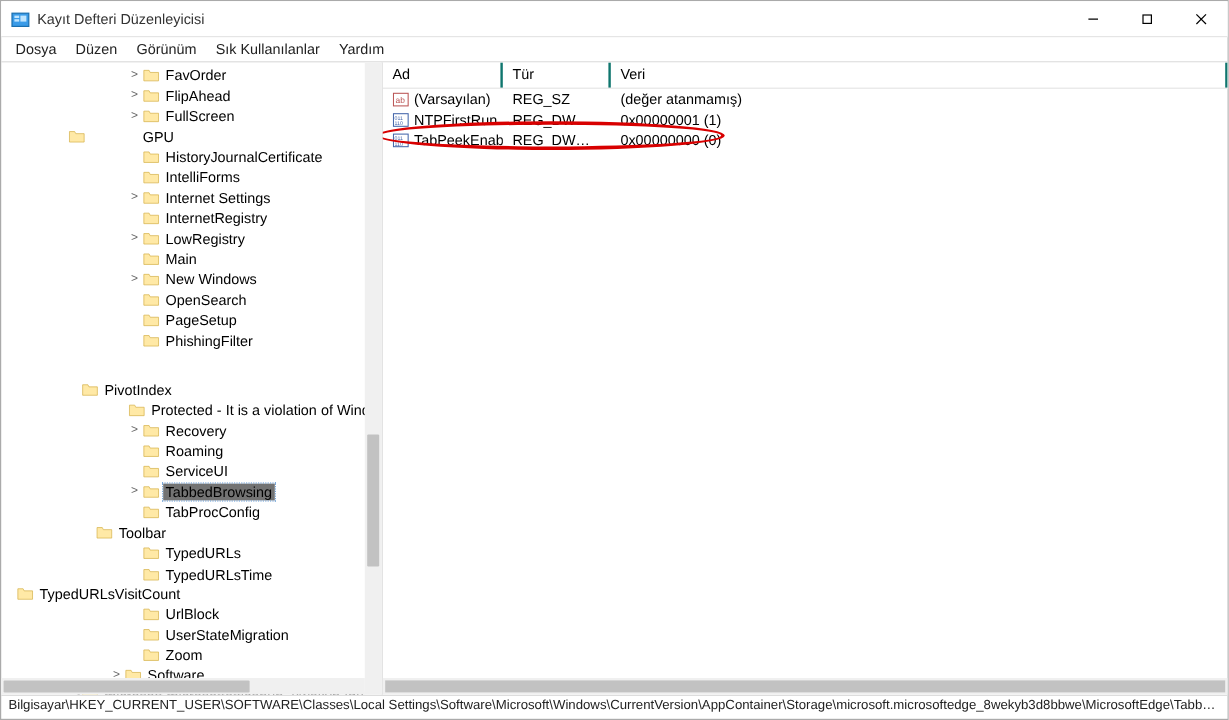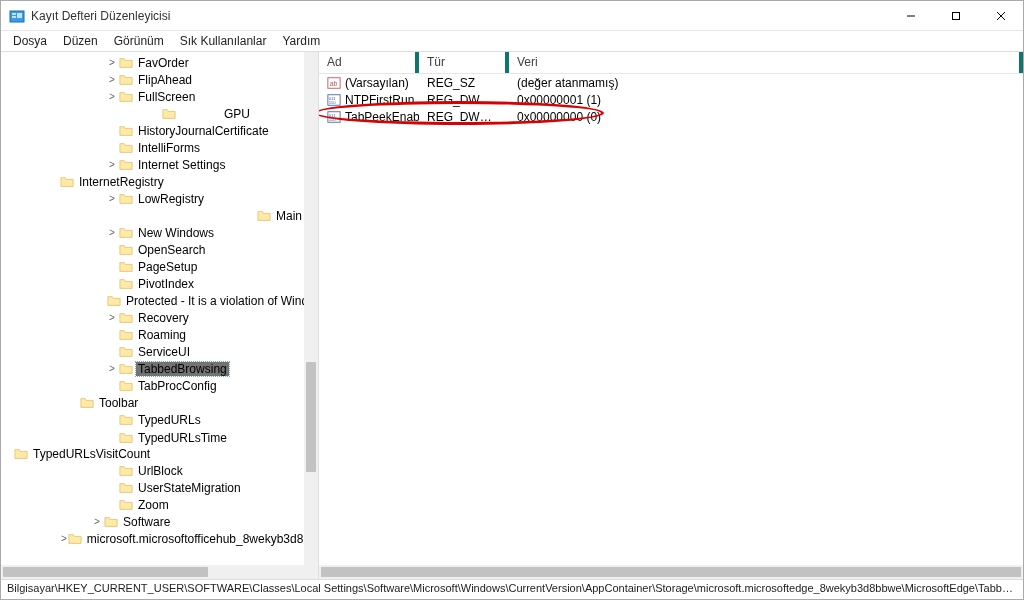--- a/index.html
+++ b/index.html
@@ -24,21 +24,21 @@
   .tree-hscroll .thumb { position:absolute; top:2px; bottom:2px; left:2px; width:205px; background:#c2c2c2; border-radius:1px; }
   .tree-corner { position:absolute; right:0; bottom:0; width:14px; height:14px; background:#f0f0f0; }
   .tree-row { height:17px; display:flex; align-items:center; white-space:nowrap; }
   .tree-row .exp { width:12px; text-align:center; color:#666; font-size:10px; user-select:none; }
   .tree-row .fld { width:14px; height:14px; margin:0 3px 0 1px; display:inline-flex; }
   .tree-row .lbl { padding:0 2px; }
   .tree-row.selected .lbl { background:#737373; outline:1px dotted #7aa7d8; }
   
   .list-pane { flex:1; position:relative; overflow:hidden; }
   .list-header { display:flex; height:22px; border-bottom:1px solid #e5e5e5; background:#fff; }
-  .list-header .col { padding:3px 8px; border-right:4px solid #0f766e; font-size:12px; color:#404040; }
+  .list-header .col { padding:3px 8px; border-right:2px solid #0f766e; font-size:12px; color:#000000; }
   .col-name { width:100px; }
   .col-type { width:90px; }
   .col-data { flex:1; }
   .list-body { position:relative; }
   .list-row { display:flex; height:17px; align-items:center; }
   .list-row .cell { padding:0 8px; overflow:hidden; text-overflow:ellipsis; white-space:nowrap; }
   .list-row .cell.col-name { display:flex; align-items:center; gap:4px; }
   .val-icon { width:14px; height:14px; display:inline-flex; flex-shrink:0; }
   
   .ellipse { position:absolute; border:3px solid #d80000; border-radius:50%; pointer-events:none; }
@@ -112,21 +112,21 @@
           </div>
           <div class="tree-row" style="padding-left: 105px;">
             <span class="exp">&gt;</span>
             <span class="fld">
               <svg viewBox="0 0 16 16">
                 <path d="M1 3h5l1 2h8v8H1z" fill="#ffe9a6" stroke="#d6b24c" stroke-width="0.7"></path>
               </svg>
             </span>
             <span class="lbl">FullScreen</span>
           </div>
-          <div class="tree-row" style="padding-left: 105px; gap: 43px;">
+          <div class="tree-row" style=" gap: 43px;">
             <span class="exp"></span>
             <span class="fld">
               <svg viewBox="0 0 16 16">
                 <path d="M1 3h5l1 2h8v8H1z" fill="#ffe9a6" stroke="#d6b24c" stroke-width="0.7"></path>
               </svg>
             </span>
             <span class="lbl">GPU</span>
           </div>
           <div class="tree-row" style="padding-left: 105px;">
             <span class="exp"></span>
@@ -148,39 +148,39 @@
           </div>
           <div class="tree-row" style="padding-left: 105px;">
             <span class="exp">&gt;</span>
             <span class="fld">
               <svg viewBox="0 0 16 16">
                 <path d="M1 3h5l1 2h8v8H1z" fill="#ffe9a6" stroke="#d6b24c" stroke-width="0.7"></path>
               </svg>
             </span>
             <span class="lbl">Internet Settings</span>
           </div>
-          <div class="tree-row" style="padding-left: 46px;">
+          <div class="tree-row" style="padding-left: 105px;">
             <span class="exp"></span>
             <span class="fld">
               <svg viewBox="0 0 16 16">
                 <path d="M1 3h5l1 2h8v8H1z" fill="#ffe9a6" stroke="#d6b24c" stroke-width="0.7"></path>
               </svg>
             </span>
             <span class="lbl">InternetRegistry</span>
           </div>
           <div class="tree-row" style="padding-left: 105px;">
             <span class="exp">&gt;</span>
             <span class="fld">
               <svg viewBox="0 0 16 16">
                 <path d="M1 3h5l1 2h8v8H1z" fill="#ffe9a6" stroke="#d6b24c" stroke-width="0.7"></path>
               </svg>
             </span>
             <span class="lbl">LowRegistry</span>
           </div>
-          <div class="tree-row" style=" justify-content: flex-end;">
+          <div class="tree-row" style="padding-left: 105px;">
             <span class="exp"></span>
             <span class="fld">
               <svg viewBox="0 0 16 16">
                 <path d="M1 3h5l1 2h8v8H1z" fill="#ffe9a6" stroke="#d6b24c" stroke-width="0.7"></path>
               </svg>
             </span>
             <span class="lbl">Main</span>
           </div>
           <div class="tree-row" style="padding-left: 105px;">
             <span class="exp">&gt;</span>
@@ -203,20 +203,29 @@
           <div class="tree-row" style="padding-left: 105px;">
             <span class="exp"></span>
             <span class="fld">
               <svg viewBox="0 0 16 16">
                 <path d="M1 3h5l1 2h8v8H1z" fill="#ffe9a6" stroke="#d6b24c" stroke-width="0.7"></path>
               </svg>
             </span>
             <span class="lbl">PageSetup</span>
           </div>
           <div class="tree-row" style="padding-left: 105px;">
+            <span class="exp"></span>
+            <span class="fld">
+              <svg viewBox="0 0 16 16">
+                <path d="M1 3h5l1 2h8v8H1z" fill="#ffe9a6" stroke="#d6b24c" stroke-width="0.7"></path>
+              </svg>
+            </span>
+            <span class="lbl">PhishingFilter</span>
+          </div>
+          <div class="tree-row" style="padding-left: 54px; margin-top: 24px;">
             <span class="exp"></span>
             <span class="fld">
               <svg viewBox="0 0 16 16">
                 <path d="M1 3h5l1 2h8v8H1z" fill="#ffe9a6" stroke="#d6b24c" stroke-width="0.7"></path>
               </svg>
             </span>
             <span class="lbl">PivotIndex</span>
           </div>
           <div class="tree-row" style="padding-left: 105px;">
             <span class="exp"></span>

